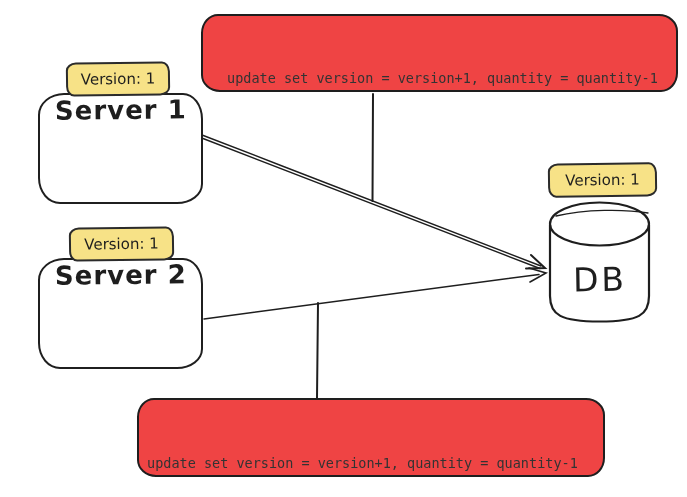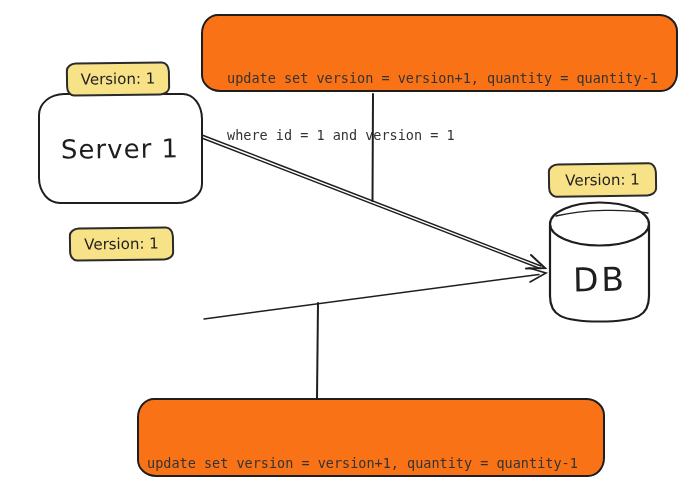--- a/index.html
+++ b/index.html
@@ -16,43 +16,44 @@
     background: #ffffff;
   }
   svg.wires {
     position: absolute; left: 0; top: 0;
     width: 687px; height: 497px;
     z-index: 1;
   }
   .code-note {
     position: absolute;
     box-sizing: border-box;
-    background: #f97316;
+    background: #ef4444;
     border: 2px solid #1e1e1e;
     border-radius: 17px 19px 17px 19px / 19px 17px 19px 17px;
     font-family: "DejaVu Sans Mono", monospace;
     font-size: 13.5px;
     line-height: 19px;
     color: #333333;
     white-space: pre;
     z-index: 2;
   }
   .code-note.top { left: 201px; top: 14px; width: 477px; height: 78px; padding: 15px 0 0 24px; }
   .code-note.bottom { left: 137px; top: 398px; width: 468px; height: 79px; padding: 16px 0 0 8px; }
   .server-node {
     position: absolute;
     box-sizing: border-box;
     width: 165px; height: 111px;
     background: #ffffff;
     border: 2.5px solid #1f1f1f;
     border-radius: 26px 20px 26px 22px / 22px 26px 20px 26px;
-    display: flex; align-items: center; justify-content: center;
+    display: flex; align-items: flex-start; justify-content: center;
     font-size: 26px;
     letter-spacing: 1px;
     z-index: 2;
+    font-weight: bold;
   }
   .server-node.s1 { left: 38px; top: 93px; }
   .server-node.s2 { left: 38px; top: 258px; }
   .server-label { transform: rotate(-0.6deg); }
   .version-badge {
     position: absolute;
     box-sizing: border-box;
     height: 34px;
     background: #f7e287;
     border: 2px solid #2b2b2b;
@@ -94,38 +95,40 @@
       <path d="M318 303 L317 398" stroke-width="2"></path>
 
       <path d="M550 225 L550 296 C550 315 561 321.5 599.5 321.5 C639 321.5 649 315 649 296 L649 225" stroke-width="2.2"></path>
       <ellipse cx="599.5" cy="224" rx="49.5" ry="21.5" stroke-width="2.2"></ellipse>
       <path d="M556 216 C 585 209, 625 209, 648 213" stroke-width="1.3"></path>
     </g>
   </svg>
 
   <div class="code-note top">
     <div>update set version = version+1, quantity = quantity-1</div>
-    <div>where id = 1 and version = 1</div>
   </div>
 
   <div class="code-note bottom">
     <div>update set version = version+1, quantity = quantity-1</div>
     
     
   </div>
 
   <div class="version-badge b1">
     <span>Version: 1</span>
   </div>
   <div class="server-node s1">
     <span class="server-label">Server 1</span>
   </div>
 
   <div class="version-badge b2">
     <span>Version: 1</span>
   </div>
+  <div class="server-node s2">
+    <span class="server-label">Server 2</span>
+  </div>
 
   <div class="version-badge b3">
     <span>Version: 1</span>
   </div>
   <div class="db-label">DB</div>
 
 </div>
 
 </body></html>

